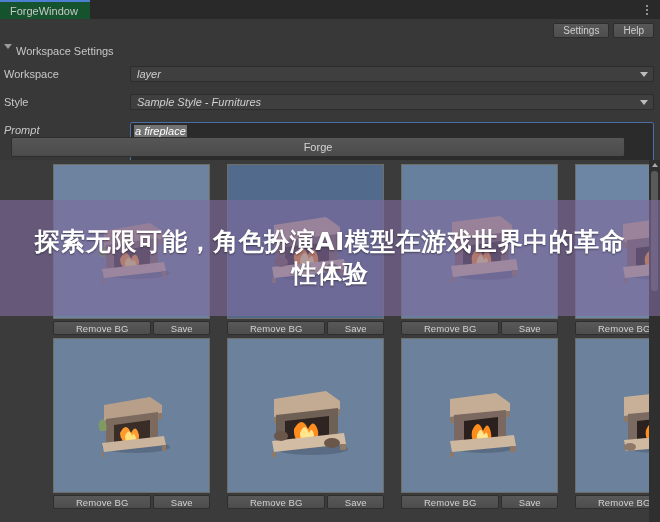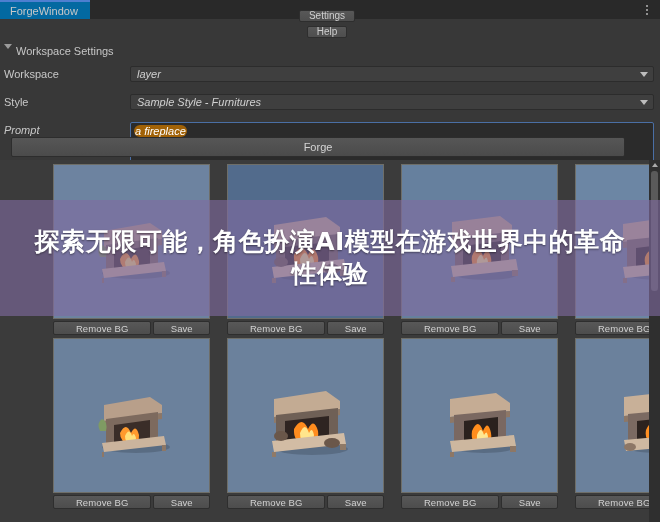--- a/index.html
+++ b/index.html
@@ -13,39 +13,39 @@
   #app{ position:relative; width:660px; height:522px; background:#383838; overflow:hidden; }
 
   
   .tabbar{
     position:absolute; left:0; top:0; width:660px; height:19px;
     background:#292929;
     display:flex; align-items:flex-end;
   }
   .tab{
     height:19px; padding:0 12px 0 10px;
-    background:#0369a1;
+    background:#14532d;
     border-top:2px solid #4d7fd0;
     display:flex; align-items:center;
     font-size:11px; color:#c8c8c8;
     position:relative; top:0;
   }
   .tab-spacer{ flex:1 1 auto; height:19px; }
   .kebab{
     width:18px; height:19px; display:flex; flex-direction:column;
     align-items:center; justify-content:center; gap:2px; margin-right:4px;
   }
   .kebab i{ display:block; width:2px; height:2px; background:#b5b5b5; border-radius:50%; }
 
   
   .headerbar{
     position:absolute; left:0; top:19px; width:660px; height:19px;
     background:#383838;
-    display:flex; align-items:center; justify-content:flex-end;
-    padding-right:6px; gap:4px;flex-direction:column;
+    display:flex; align-items:flex-end; justify-content:flex-end;
+    padding-right:6px; gap:4px;
   }
   .ubtn{
     height:15px; min-width:28px; padding:0 9px;
     background:linear-gradient(#585858,#4e4e4e);
     border:1px solid #2e2e2e; border-radius:2px;
     color:#cfcfcf; font-size:10px;
     display:flex; align-items:center; justify-content:center;
     line-height:1;
   }
 
@@ -80,21 +80,21 @@
   .dropdown .chev{
     position:absolute; right:5px; top:50%; margin-top:-2px;
     width:0;height:0;
     border-left:4px solid transparent; border-right:4px solid transparent;
     border-top:5px solid #bdbdbd;
   }
   .textarea{
     height:42px; background:#2b2b2b; border:1px solid #4a6fa5; border-radius:2px;
     padding:2px 3px; font-size:11px; color:#d0d0d0;
   }
-  .sel{ background:#a16207; color:#ffffff; padding:0 1px;border-radius:6px; }
+  .sel{ background:#737373; color:#ffffff; padding:0 1px; }
 
   
   .forgewrap{
     position:absolute; left:4px; top:134px; width:628px; height:26px;
     padding:3px 7px 0 7px;
   }
   .forge{
     height:20px; width:100%;
     background:linear-gradient(#565656,#4b4b4b);
     border:1px solid #2d2d2d; border-radius:2px;

